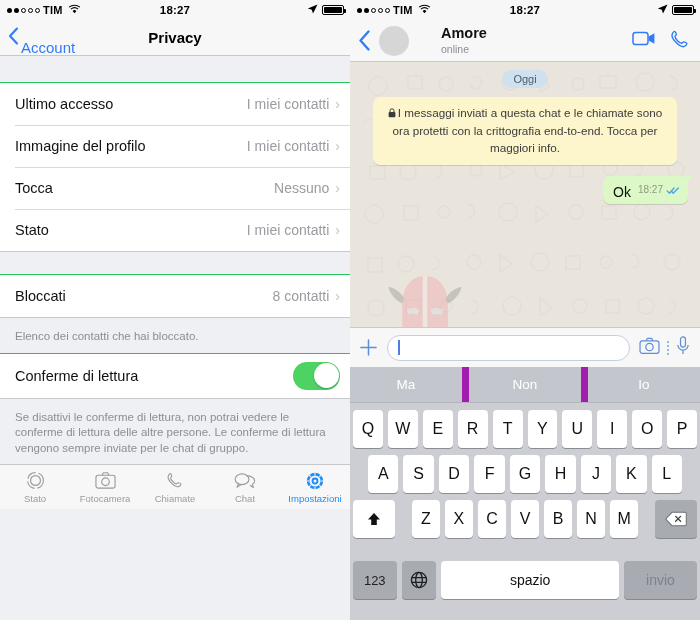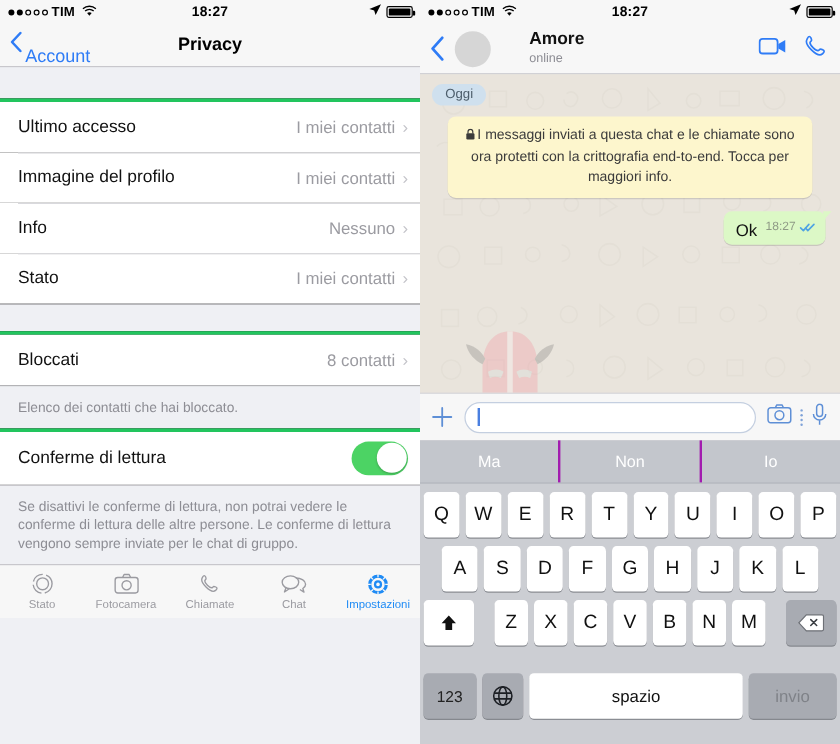--- a/index.html
+++ b/index.html
@@ -51,21 +51,21 @@
   .nav-back { display: flex; align-items: center; gap: 2px; cursor: pointer; }
   .nav-back-label { color: #2f7cf6; font-size: 15px; margin-top: 20px; }
   .nav-title {
     position: absolute; left: 0; right: 0; text-align: center;
     font-size: 15px; font-weight: bold; color: #000; pointer-events: none;
   }
 
   
   .list-gap { height: 26px; background: #eff0f4; }
   .list-gap.small { height: 22px; }
-  .list-group { background: #000000; border-top: 3px solid #22c55e; border-bottom: 1px solid #c8c7cc; }
+  .list-group { background: #0ea5e9; border-top: 1px solid #22c55e; border-bottom: 1px solid #c8c7cc; }
   .row {
     height: 42px; display: flex; align-items: center;
     padding: 0 10px 0 15px; background: #fff; cursor: pointer;
     position: relative;
   }
   .row + .row::before {
     content:''; position:absolute; left:15px; right:0; top:0; height:1px; background:#d9d9dd;
   }
   .row-label { font-size: 14.5px; color: #111; }
   .row-right { margin-left: auto; display: flex; align-items: center; gap: 6px; }
@@ -118,21 +118,21 @@
   .chat-body {
     position: relative; flex: 1; overflow: hidden;
     background-color: #e9e4dc;
   }
   .doodles { position: absolute; inset: 0; opacity: .5; }
   .watermark {
     position: absolute; left: 36px; top: 208px; width: 78px; height: 84px;
     opacity: .28;
   }
   .chat-scroll { position: relative; padding: 8px 10px 0 10px; }
-  .daypill-wrap { display: flex; margin-bottom: 9px; }
+  .daypill-wrap { display: flex; justify-content: center; margin-bottom: 9px; }
   .daypill {
     background: #cfe0ee; color: #4c5d6b; font-size: 11px;
     padding: 3px 11px; border-radius: 9px;
   }
   .system-bubble {
     background: #fdf6cd; border-radius: 7px; margin: 0 13px;
     padding: 8px 10px; text-align: center;
     font-size: 11.7px; color: #3b3b3b; line-height: 1.45;
     box-shadow: 0 1px 0.5px rgba(0,0,0,.12);
     cursor: pointer;
@@ -175,21 +175,21 @@
   
   .keyboard { background: #ccced3; padding-bottom: 3px; }
   .predict {
     height: 36px; display: flex; align-items: stretch;
     background: #c3c6cc; border-bottom: 1px solid #b4b7bd;
   }
   .predict-item {
     flex: 1; display: flex; align-items: center; justify-content: center;
     font-size: 13.5px; color: #fff; cursor: pointer;
   }
-  .predict-item + .predict-item { border-left: 2px solid #a21caf; }
+  .predict-item + .predict-item { border-left: 7px solid #a21caf; }
   .krow { display: flex; justify-content: center; gap: 5px; margin-top: 7px; padding: 0 3px; }
   .krow.r2 { padding: 0 18px; }
   .krow.r3 { padding: 0 3px; }
   .krow.r4 { padding: 16px 3px; margin-top: 7px; margin-bottom: 2px; }
   .key {
     background: #fff; border-radius: 4px;
     box-shadow: 0 1px 0 #8a8d93;
     display: flex; align-items: center; justify-content: center;
     font-size: 16px; color: #111; cursor: pointer;
     height: 38px; flex: 1;
@@ -265,21 +265,21 @@
         </span>
       </div>
       <div class="row">
         <span class="row-label">Immagine del profilo</span>
         <span class="row-right">
           <span class="row-value">I miei contatti</span>
           <span class="chev">›</span>
         </span>
       </div>
       <div class="row">
-        <span class="row-label">Info</span>
+        <span class="row-label">Tocca</span>
         <span class="row-right">
           <span class="row-value">Nessuno</span>
           <span class="chev">›</span>
         </span>
       </div>
       <div class="row">
         <span class="row-label">Stato</span>
         <span class="row-right">
           <span class="row-value">I miei contatti</span>
           <span class="chev">›</span>

